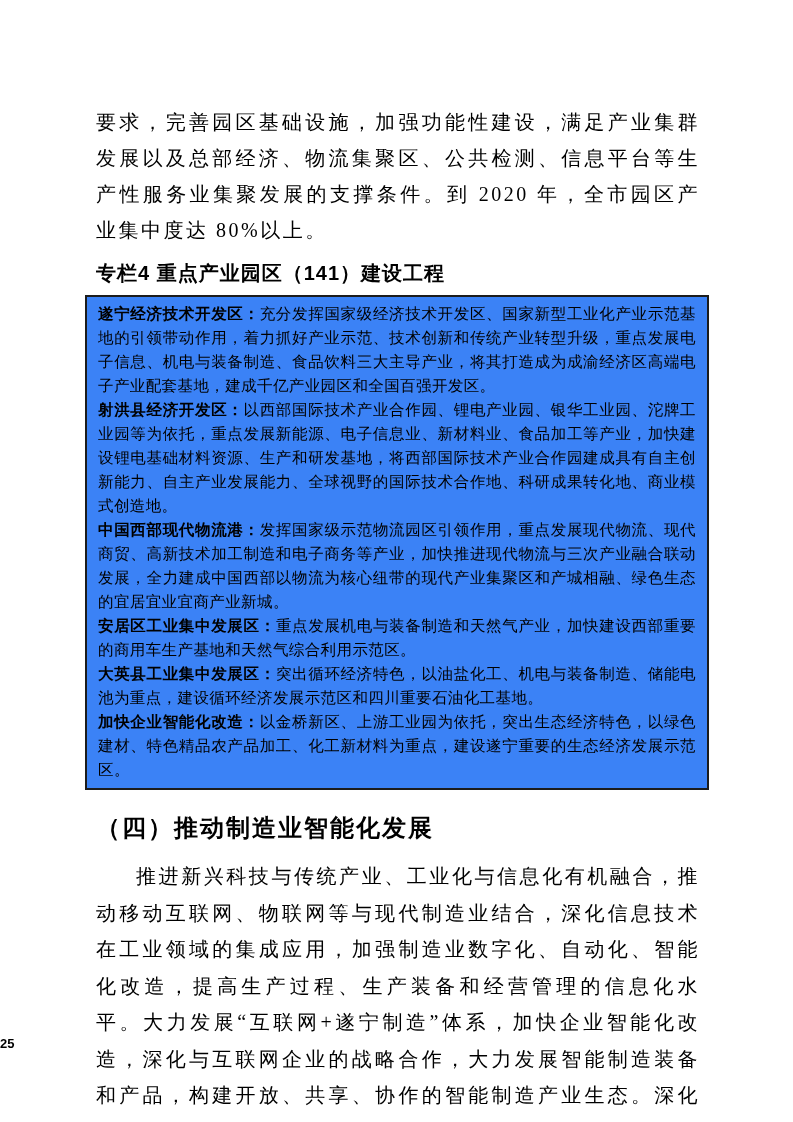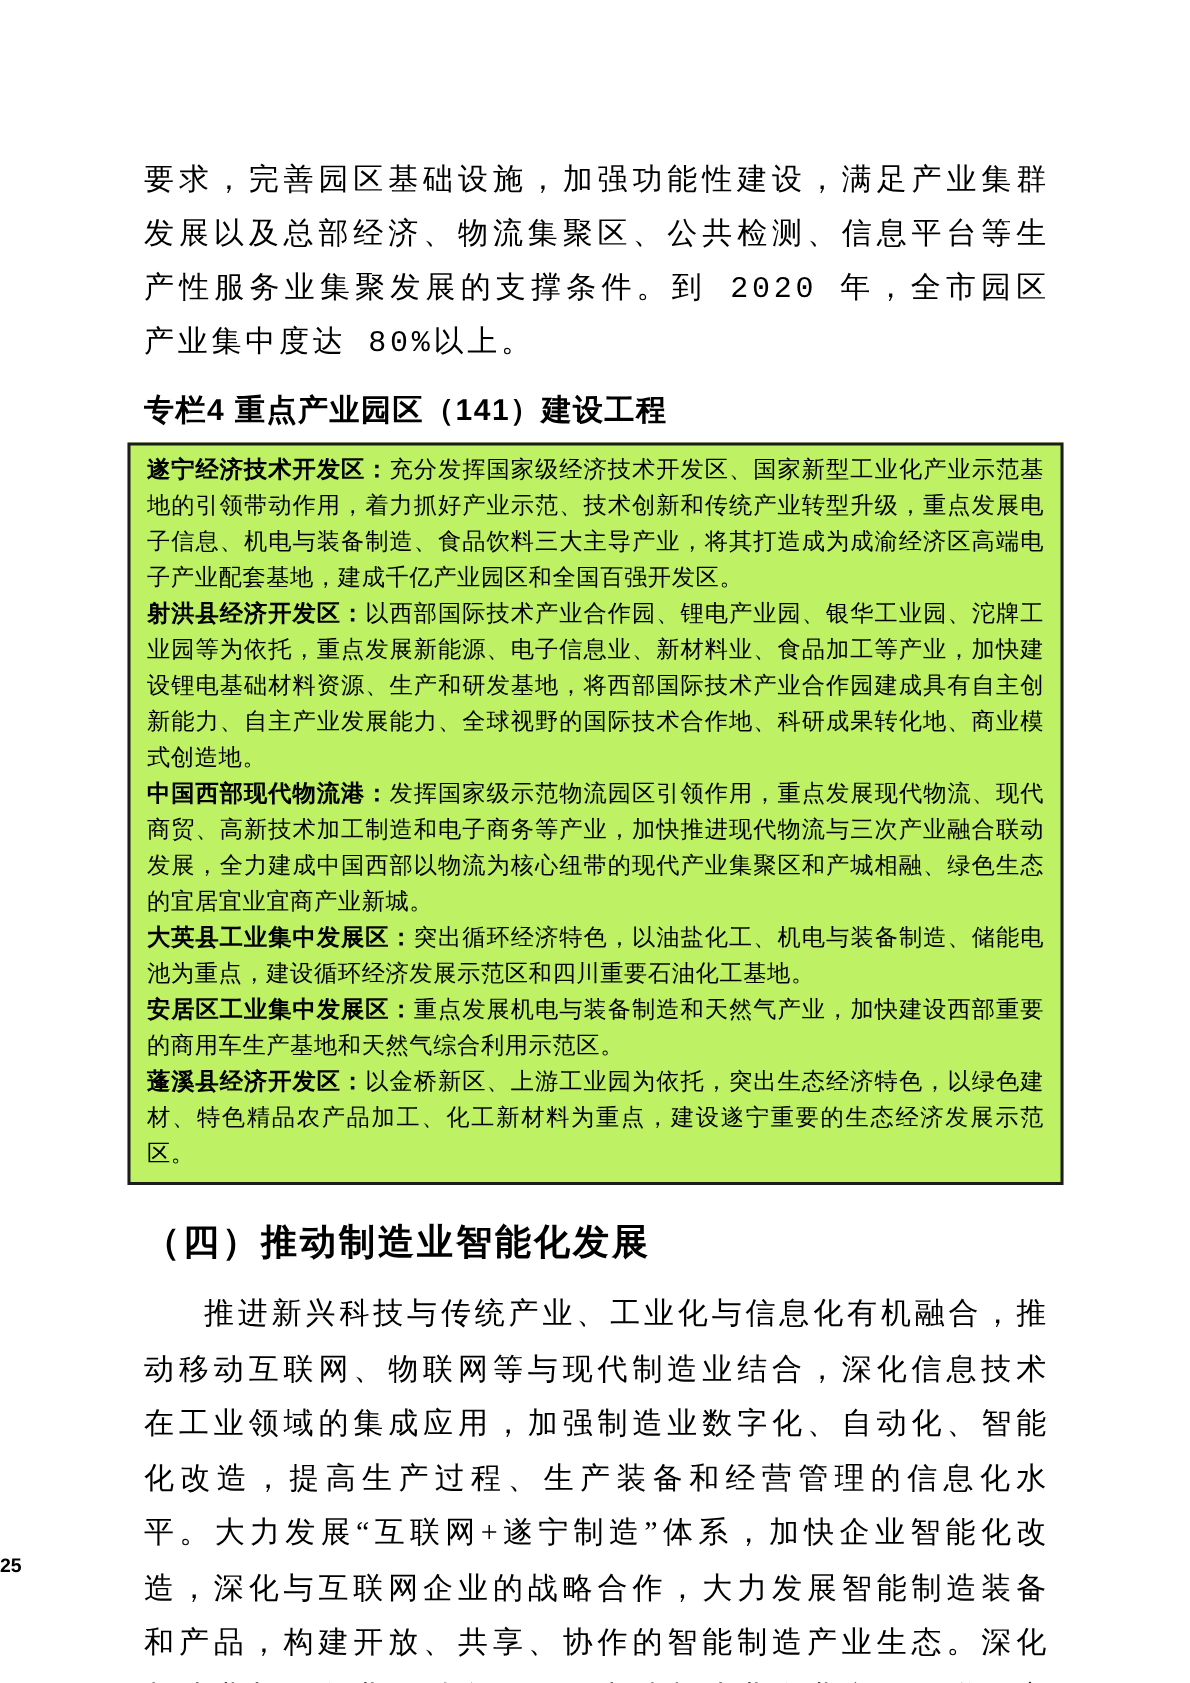--- a/index.html
+++ b/index.html
@@ -18,21 +18,20 @@
     top: 0;
     width: 604px;
   }
   .intro {
     margin: 104px 0 0 0;
     font-size: 20px;
     line-height: 36px;
     letter-spacing: 2.5px;
     text-align: justify;
     text-justify: inter-character;
-    font-family: Liberation Mono, monospace;
   }
   .panel-title {
     margin: 12px 0 8px 0;
     font-family: "Liberation Sans", sans-serif;
     font-size: 20px;
     font-weight: bold;
     text-align: left;
     letter-spacing: 1px;
   }
   .panel {
@@ -80,38 +79,38 @@
 </style>
 </head>
 <body>
 
 <div class="content">
 
   <p class="intro">要求，完善园区基础设施，加强功能性建设，满足产业集群发展以及总部经济、物流集聚区、公共检测、信息平台等生产性服务业集聚发展的支撑条件。到 2020 年，全市园区产业集中度达 80%以上。</p>
 
   <h2 class="panel-title">专栏4 重点产业园区（141）建设工程</h2>
 
-  <div class="panel" style="background: #bef264; border-color: rgb(28, 28, 28);">
+  <div class="panel" style="background: #3b82f6; border-color: rgb(28, 28, 28);">
     <p>
       <b>遂宁经济技术开发区：</b><span>充分发挥国家级经济技术开发区、国家新型工业化产业示范基地的引领带动作用，着力抓好产业示范、技术创新和传统产业转型升级，重点发展电子信息、机电与装备制造、食品饮料三大主导产业，将其打造成为成渝经济区高端电子产业配套基地，建成千亿产业园区和全国百强开发区。</span>
     </p>
     <p>
       <b>射洪县经济开发区：</b><span>以西部国际技术产业合作园、锂电产业园、银华工业园、沱牌工业园等为依托，重点发展新能源、电子信息业、新材料业、食品加工等产业，加快建设锂电基础材料资源、生产和研发基地，将西部国际技术产业合作园建成具有自主创新能力、自主产业发展能力、全球视野的国际技术合作地、科研成果转化地、商业模式创造地。</span>
     </p>
     <p>
       <b>中国西部现代物流港：</b><span>发挥国家级示范物流园区引领作用，重点发展现代物流、现代商贸、高新技术加工制造和电子商务等产业，加快推进现代物流与三次产业融合联动发展，全力建成中国西部以物流为核心纽带的现代产业集聚区和产城相融、绿色生态的宜居宜业宜商产业新城。</span>
     </p>
     <p>
+      <b>安居区工业集中发展区：</b><span>重点发展机电与装备制造和天然气产业，加快建设西部重要的商用车生产基地和天然气综合利用示范区。</span>
+    </p>
+    <p>
       <b>大英县工业集中发展区：</b><span>突出循环经济特色，以油盐化工、机电与装备制造、储能电池为重点，建设循环经济发展示范区和四川重要石油化工基地。</span>
     </p>
     <p>
-      <b>安居区工业集中发展区：</b><span>重点发展机电与装备制造和天然气产业，加快建设西部重要的商用车生产基地和天然气综合利用示范区。</span>
-    </p>
-    <p>
-      <b>蓬溪县经济开发区：</b><span>以金桥新区、上游工业园为依托，突出生态经济特色，以绿色建材、特色精品农产品加工、化工新材料为重点，建设遂宁重要的生态经济发展示范区。</span>
+      <b>加快企业智能化改造：</b><span>以金桥新区、上游工业园为依托，突出生态经济特色，以绿色建材、特色精品农产品加工、化工新材料为重点，建设遂宁重要的生态经济发展示范区。</span>
     </p>
   </div>
 
   <h3 class="section-heading">（四）推动制造业智能化发展</h3>
 
   <p class="body-text">推进新兴科技与传统产业、工业化与信息化有机融合，推动移动互联网、物联网等与现代制造业结合，深化信息技术在工业领域的集成应用，加强制造业数字化、自动化、智能化改造，提高生产过程、生产装备和经营管理的信息化水平。大力发展“互联网+遂宁制造”体系，加快企业智能化改造，深化与互联网企业的战略合作，大力发展智能制造装备和产品，构建开放、共享、协作的智能制造产业生态。深化制造业与服务业的融合发展，支持制造业企业利用互联网充分对接消费者个性化需求，开展服务模式和商业模式创新，推动工业企业</p>
 
 </div>
 
 <div class="page-number">25</div>

